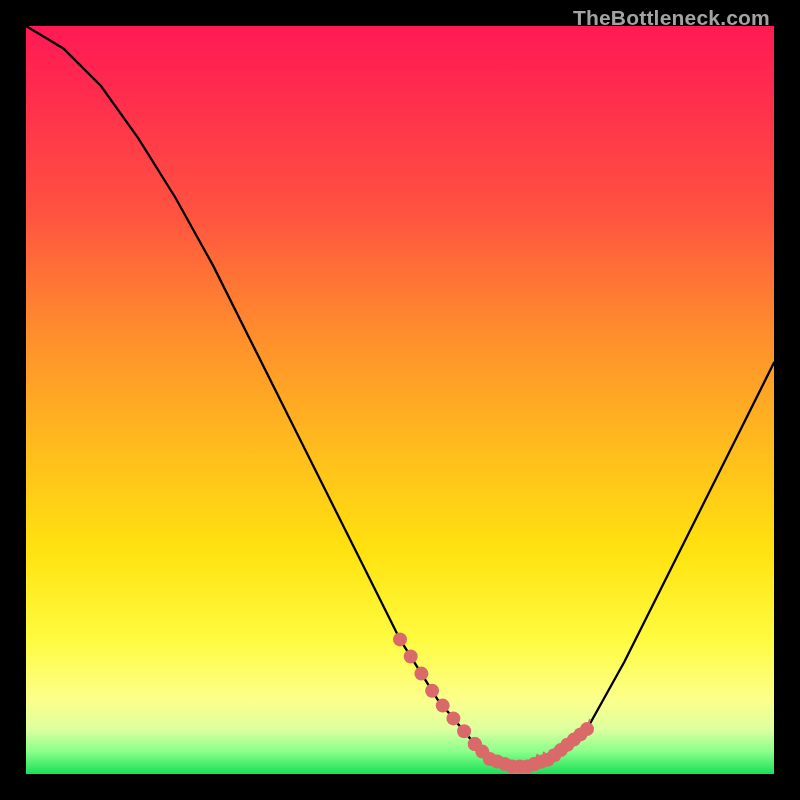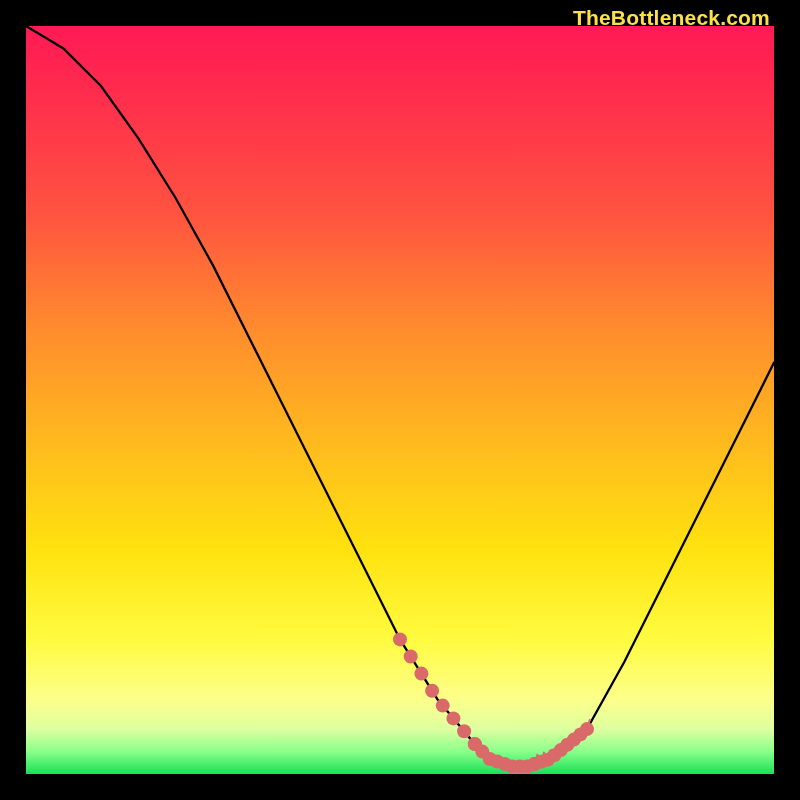--- a/index.html
+++ b/index.html
@@ -36,21 +36,21 @@
       #deffa0 94%,
       #8aff8a 97%,
       #18e058 100%);
   }
   .watermark {
     position: absolute;
     right: 30px;
     top: 6px;
     font-size: 21px;
     font-weight: 600;
-    color: #fde047;
+    color: #a3a3a3;
     letter-spacing: 0.2px;
   }
   svg.curve {
     position: absolute;
     left: 0;
     top: 0;
     width: 748px;
     height: 748px;
     overflow: visible;
   }

